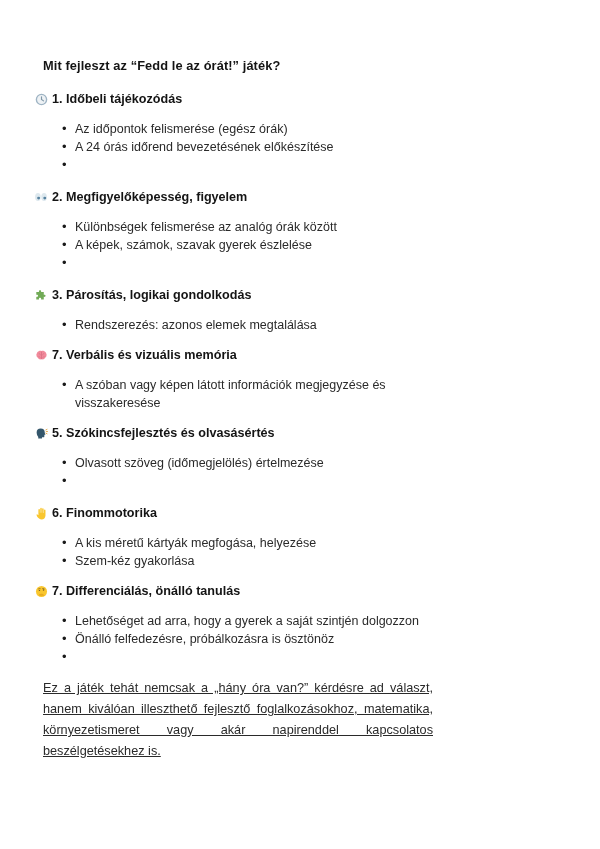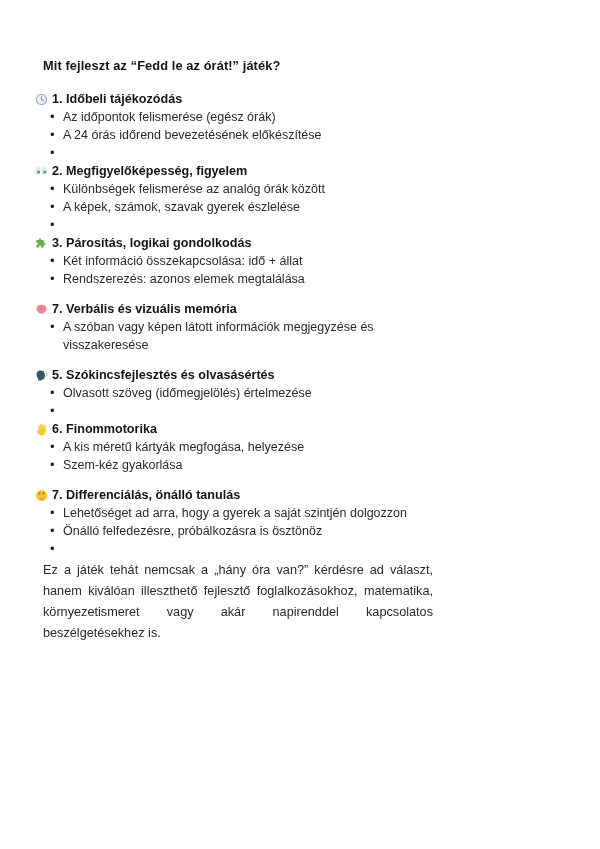--- a/index.html
+++ b/index.html
@@ -17,37 +17,37 @@
   }
   .title {
     font-size: 12.8px; font-weight: 700; color: #141414;
     margin: 0 0 15px 9px; line-height: 18px; letter-spacing: 0.1px;
   }
   .heading {
     display: flex; align-items: center; gap: 4px;
     font-weight: 700; font-size: 12.6px; color: #141414;
     line-height: 18px; margin-top: 12px;
   }
-  .heading.tight { margin-top: 0; }
+  .heading.tight { margin-top: 14px; }
   .icon {
     width: 14px; height: 14px; flex: none;
     display: inline-flex; align-items: center; justify-content: center;
   }
   .icon svg { display: block; }
-  ul.bullets { list-style: none; margin: 0; padding: 0; }
+  ul.bullets { list-style: none; margin: 12px; padding: 0; }
   ul.bullets li {
     display: flex; line-height: 18px; padding-left: 16px; color: #2a2a2a;
   }
   ul.bullets li::before {
     content: "\2022"; width: 13px; flex: none; color: #1a1a1a;
     font-size: 13px;
   }
   .closing {
     margin: 2px 0 0 9px; text-align: justify;
-    line-height: 21px; font-size: 12.7px; color: #2a2a2a;
+    line-height: 21px; font-size: 12.7px; color: #2a2a2a; text-decoration: underline;
   }
 </style>
 </head>
 <body>
 
 <div class="page">
   <h1 class="title">Mit fejleszt az “Fedd le az órát!” játék?</h1>
   <div id="sections">
       <section>
         <div class="heading tight">
@@ -98,23 +98,20 @@
       <section>
         <div class="heading tight">
           <span class="icon">
             <svg viewBox="0 0 16 16" width="13" height="13">
               <path fill="#72ab57" d="M6.2 1.6c.8 0 1.4.6 1.4 1.4 0 .3-.1.6-.2.8h3.4v3.4c.2-.1.5-.2.8-.2.8 0 1.4.6 1.4 1.4s-.6 1.4-1.4 1.4c-.3 0-.6-.1-.8-.2v3.4H7.4c.1-.2.2-.5.2-.8 0-.8-.6-1.4-1.4-1.4s-1.4.6-1.4 1.4c0 .3.1.6.2.8H1.6V9.6c.2.1.5.2.8.2.8 0 1.4-.6 1.4-1.4S3.2 7 2.4 7c-.3 0-.6.1-.8.2V3.8h3.4c-.1-.2-.2-.5-.2-.8 0-.8.6-1.4 1.4-1.4z"></path>
             </svg>
           </span>
           <span>3. Párosítás, logikai gondolkodás</span>
         </div>
         <ul class="bullets">
-          <li>
-            <span>Két információ összekapcsolása: idő + állat</span>
-          </li>
           <li>
             <span>Rendszerezés: azonos elemek megtalálása</span>
           </li>
         </ul>
       </section>
       <section>
         <div class="heading">
           <span class="icon">
             <svg viewBox="0 0 16 14" width="13" height="11">
               <path fill="#f18a9b" d="M4.6 1.6c1-.8 2.4-.8 3.4-.2 1-.6 2.4-.6 3.4.2 1.2.3 2.2 1.3 2.4 2.6.7.8.9 2 .5 3-.1 1.2-.8 2.3-1.9 2.8-.4 1.2-1.5 2-2.8 2-.6 0-1.2-.2-1.6-.5-.4.3-1 .5-1.6.5-1.3 0-2.4-.8-2.8-2C2.5 9.5 1.8 8.4 1.7 7.2c-.4-1-.2-2.2.5-3 .2-1.3 1.2-2.3 2.4-2.6z"></path>

